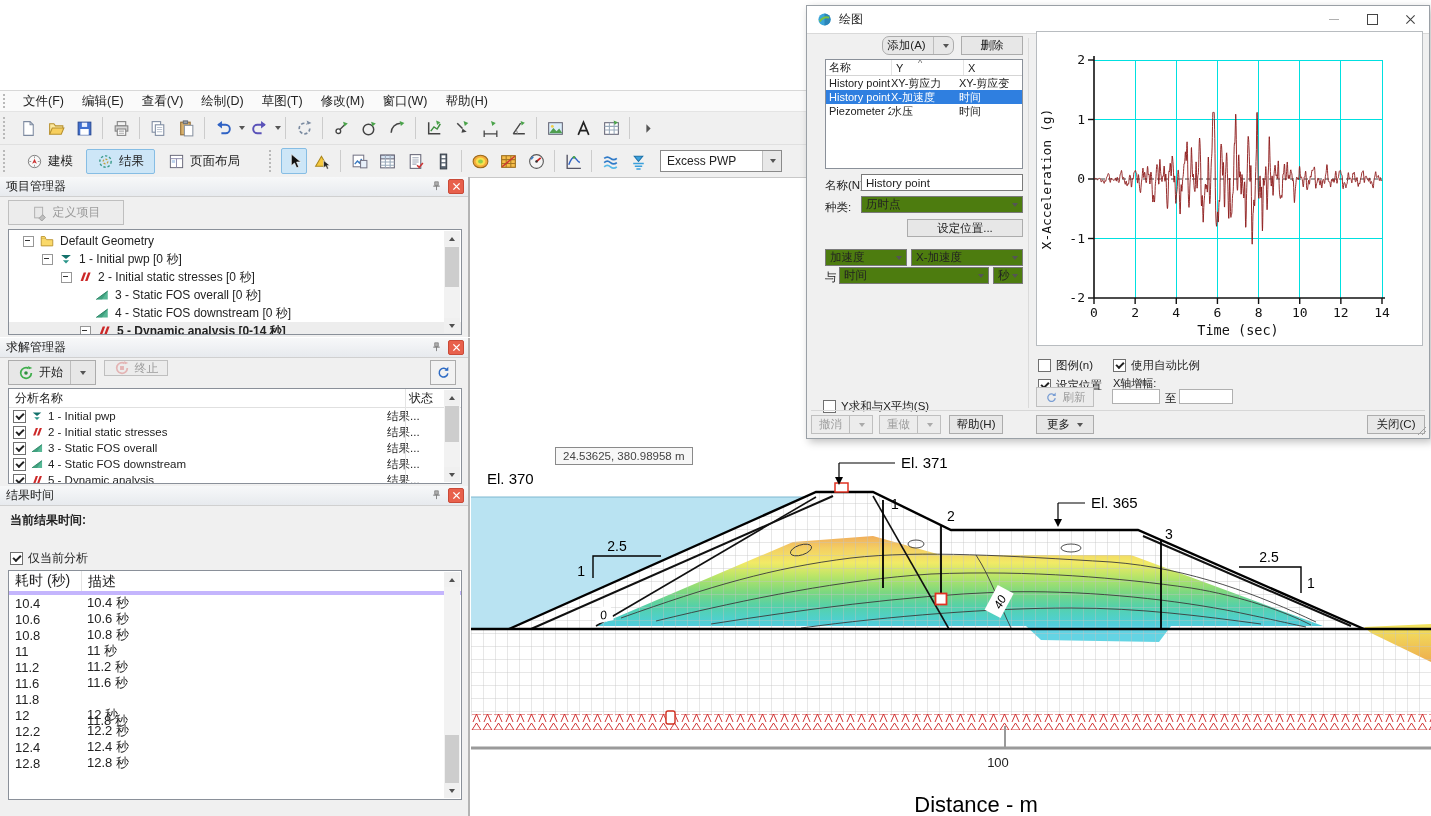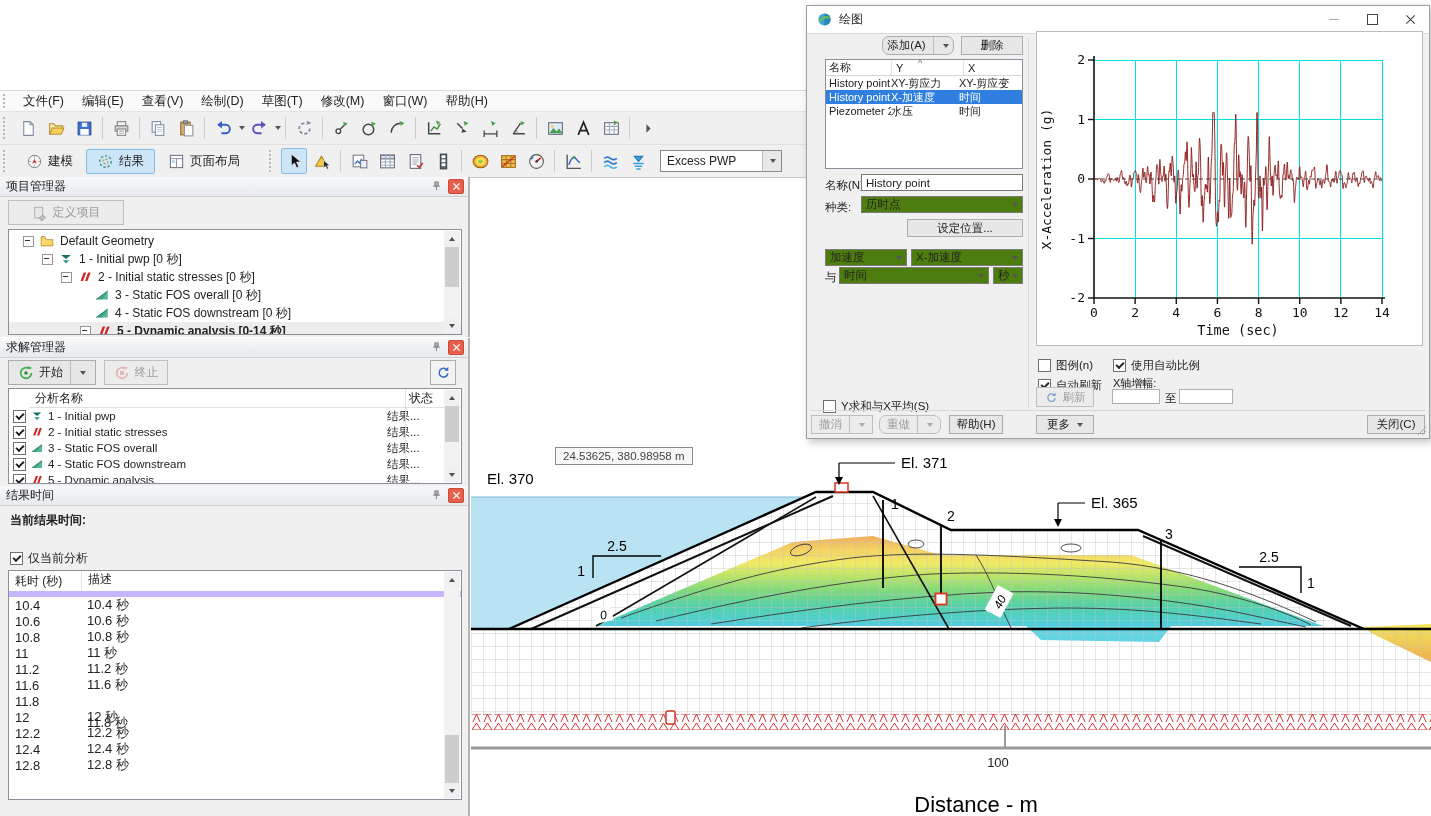--- a/index.html
+++ b/index.html
@@ -474,36 +474,36 @@
   <div class="btn" style="position:absolute;left:8px;top:22px;width:88px;height:25px;">
     <svg viewBox="0 0 18 18" width="16" height="16">
         <path d="M15 9a6 6 0 1 1-3-5.2" stroke="#3fae4c" stroke-width="2" fill="none"></path>
         <path d="M11 1l1.5 3.8 3.6-1.5z" fill="#3fae4c"></path>
         <circle cx="9" cy="9" r="2" fill="#2e8e3e"></circle>
       </svg>
     <span>开始</span>
     <span class="split"></span>
       <span class="dd-mini"></span>
   </div>
-  <div class="btn disabled" style="position:absolute;left:104px;top:22px;width:64px;height:25px;">
+  <div class="btn disabled" style="position:absolute;left:104px;top:22px;width:64px;height:16px;">
     <svg viewBox="0 0 18 18" width="16" height="16" style="opacity:.55">
         <path d="M15 9a6 6 0 1 1-3-5.2" stroke="#d88" stroke-width="2" fill="none"></path>
         <path d="M11 1l1.5 3.8 3.6-1.5z" fill="#d88"></path>
         <rect x="6.8" y="6.8" width="4.4" height="4.4" fill="#d88"></rect>
       </svg>
     <span>终止</span>
   </div>
   <div class="btn" style="position:absolute;left:430px;top:22px;width:26px;height:25px;background:#f2f2f2;">
     <svg viewBox="0 0 18 18" width="15" height="15">
         <path d="M13.5 6.5A5.2 5.2 0 1 0 14.2 10" fill="none" stroke="#2e6bc4" stroke-width="1.8"></path>
         <path d="M14.8 2.2v4.6h-4.6z" fill="#2e6bc4"></path>
       </svg>
   </div>
   <div class="listbox" style="left:8px;top:50px;width:454px;height:96px;">
-    <div style="height:18px;display:flex;align-items:center;border-bottom:1px solid #e0e0e0;font-size:12px;margin-left:20px;">
+    <div style="height:18px;display:flex;align-items:center;border-bottom:1px solid #e0e0e0;font-size:12px;">
       <span style="flex:1;padding-left:6px;">分析名称</span>
       <span style="width:52px;">状态</span>
     </div>
     <div style="position:absolute;left:396px;top:0;bottom:0;width:1px;background:#e4e4e4;"></div>
     <div id="solver-rows">
         <div class="srow">
           <span class="cb checked"></span>
           <svg viewBox="0 0 18 18">
             <path d="M3.5 4.5h11L9 9z" fill="#13706a"></path>
             <path d="M5.5 10.5h7L9 14z" fill="#2a968a"></path>
@@ -582,21 +582,21 @@
           <path d="M2 2l9 9M11 2l-9 9" stroke="#fff" stroke-width="2"></path>
         </svg>
     </span>
   </div>
   <div style="position:absolute;left:10px;top:26px;font-weight:bold;">当前结果时间:</div>
   <div class="dcheck" style="left:10px;top:64px;font-size:12px;">
     <span class="cb checked"></span>
     <span>仅当前分析</span>
   </div>
   <div class="listbox" style="left:8px;top:84px;width:454px;height:230px;">
-    <div style="height:20px;display:flex;align-items:flex-start;border-bottom:6px solid #c4b5fd;font-size:12px;">
+    <div style="height:20px;display:flex;align-items:flex-end;border-bottom:4px solid #c4b5fd;font-size:14px;">
       <span style="width:66px;padding-left:6px;flex:none;border-right:1px solid #e4e4e4;align-self:stretch;display:flex;align-items:center;">耗时 (秒)</span>
       <span style="padding-left:6px;">描述</span>
     </div>
     <div id="time-rows">
         <div class="xrow">
           <span class="c1">10.4</span>
           <span style="padding-left:6px;">10.4 秒</span>
         </div>
         <div class="xrow">
           <span class="c1">10.6</span>
@@ -913,21 +913,21 @@
   <div class="dcheck" style="left:231px;top:352px;">
     <span class="cb"></span>
     <span>图例(n)</span>
   </div>
   <div class="dcheck" style="left:306px;top:352px;">
     <span class="cb checked"></span>
     <span>使用自动比例</span>
   </div>
   <div class="dcheck" style="left:231px;top:372px;">
     <span class="cb checked"></span>
-    <span>自动刷新</span>
+    <span>设定位置</span>
   </div>
   <span class="dlabel" style="left:306px;top:370px;font-size:11px;">X轴增幅:</span>
   <div class="dinput" style="left:305px;top:383px;width:48px;height:15px;border-color:#b0b0b0;">
     <span></span>
   </div>
   <span class="dlabel" style="left:358px;top:385px;">至</span>
   <div class="dinput" style="left:372px;top:383px;width:54px;height:15px;border-color:#b0b0b0;">
     <span></span>
   </div>
   <div class="btn dbtn disabled" style="left:229px;top:381px;width:58px;height:20px;">
@@ -937,21 +937,21 @@
       </svg>
     <span>刷新</span>
   </div>
 
   <div style="position:absolute;left:4px;top:404px;right:4px;height:1px;background:#d7d7d7;"></div>
   <div class="btn dbtn disabled" style="left:4px;top:409px;width:62px;height:19px;">
     <span>撤消</span>
     <span class="split"></span>
       <span class="dd-mini" style="border-top-color:#aaa;"></span>
   </div>
-  <div class="btn dbtn disabled" style="left:72px;top:409px;width:62px;height:19px;border-radius:7px;">
+  <div class="btn dbtn disabled" style="left:72px;top:409px;width:62px;height:19px;">
     <span>重做</span>
     <span class="split"></span>
       <span class="dd-mini" style="border-top-color:#aaa;"></span>
   </div>
   <div class="btn dbtn" style="left:142px;top:409px;width:54px;height:19px;">
     <span>帮助(H)</span>
   </div>
   <div class="btn dbtn" style="left:229px;top:409px;width:58px;height:19px;">
     <span>更多</span>
     <span class="dd-mini"></span>

